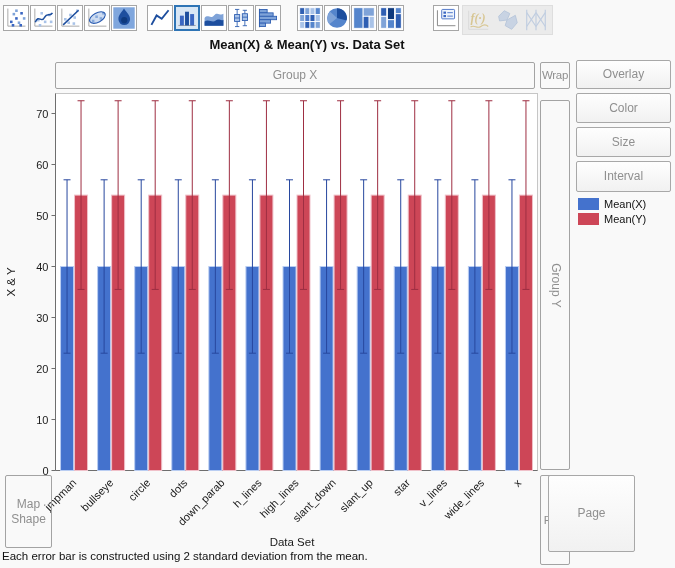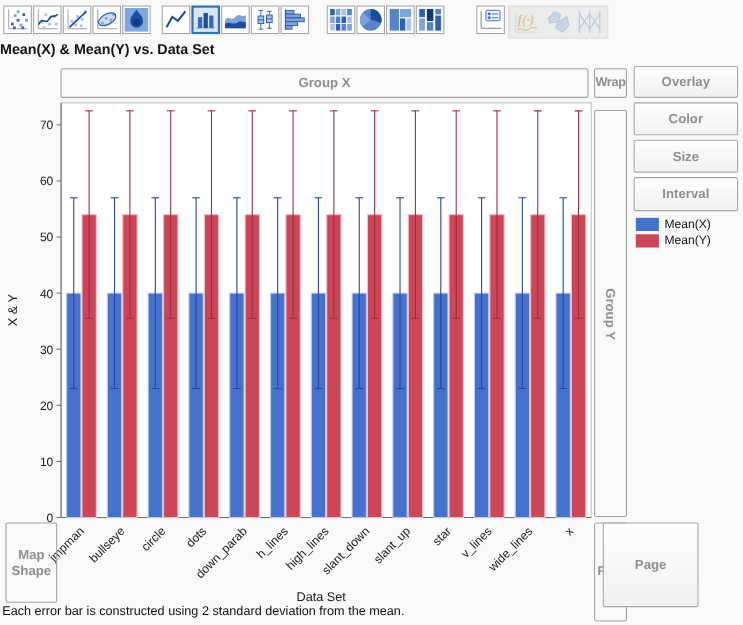--- a/index.html
+++ b/index.html
@@ -13,25 +13,25 @@
   .toolbar{position:absolute;left:3px;top:5px;height:30px;display:flex;align-items:flex-start}
   .tb{width:26px;height:26px;border:1px solid #a6a6a6;background:#fff;box-sizing:border-box;margin-right:1px;flex:none}
   .tb svg{width:100%;height:100%;display:block}
   .tb.selected{border:2px solid #2e74b5;background:#d9e7f5}
   .gap-g2{margin-left:9px}
   .gap-g3{margin-left:15px}
   .gap-g4{margin-left:28px}
   .tb-panel{display:flex;background:#ebebeb;border:1px solid #dedede;padding:1px;margin-left:2px}
   .tb-panel .tb{border:none;background:transparent;opacity:.55;width:28px;height:26px;margin-right:1px}
   
-  .chart-title{position:absolute;left:0;top:37px;width:614px;text-align:left;
+  .chart-title{position:absolute;left:0;top:37px;width:614px;text-align:center;
     font-size:13px;font-weight:bold;color:#111}
   
   .zone{position:absolute;border:1px solid #a3a3a3;border-radius:2px;color:#8f8f8f;
-    font-weight:bold;font-size:12px;display:flex;align-items:center;justify-content:center;
+    font-weight:normal;font-size:12px;display:flex;align-items:center;justify-content:center;
     box-sizing:border-box;text-align:center;line-height:1.25}
   .btnzone{background:linear-gradient(#fefefe,#f1f1f1);border-color:#a8a8a8}
   .z-groupx{left:55px;top:62px;width:480px;height:27px}
   .z-wrap{left:540px;top:62px;width:30px;height:27px;font-size:11.5px;letter-spacing:-.3px}
   .z-overlay{left:576px;top:60px;width:95px;height:29px}
   .z-color{left:576px;top:93px;width:95px;height:30px}
   .z-size{left:576px;top:127px;width:95px;height:30px}
   .z-interval{left:576px;top:161px;width:95px;height:31px}
   .z-groupy{left:540px;top:100px;width:30px;height:370px}
   .z-groupy span{transform:rotate(90deg);white-space:nowrap;display:block}

